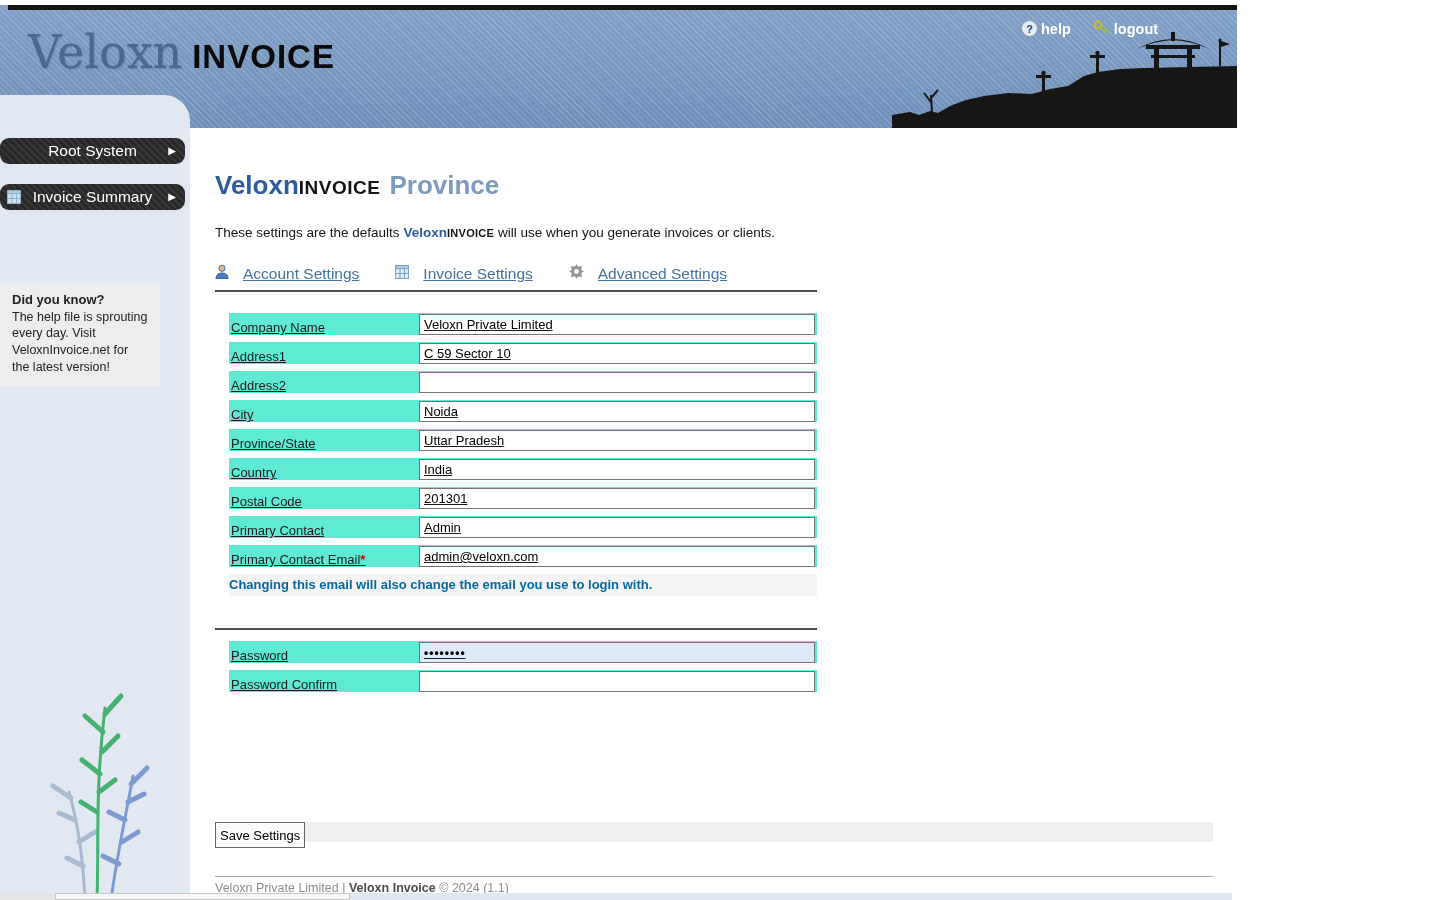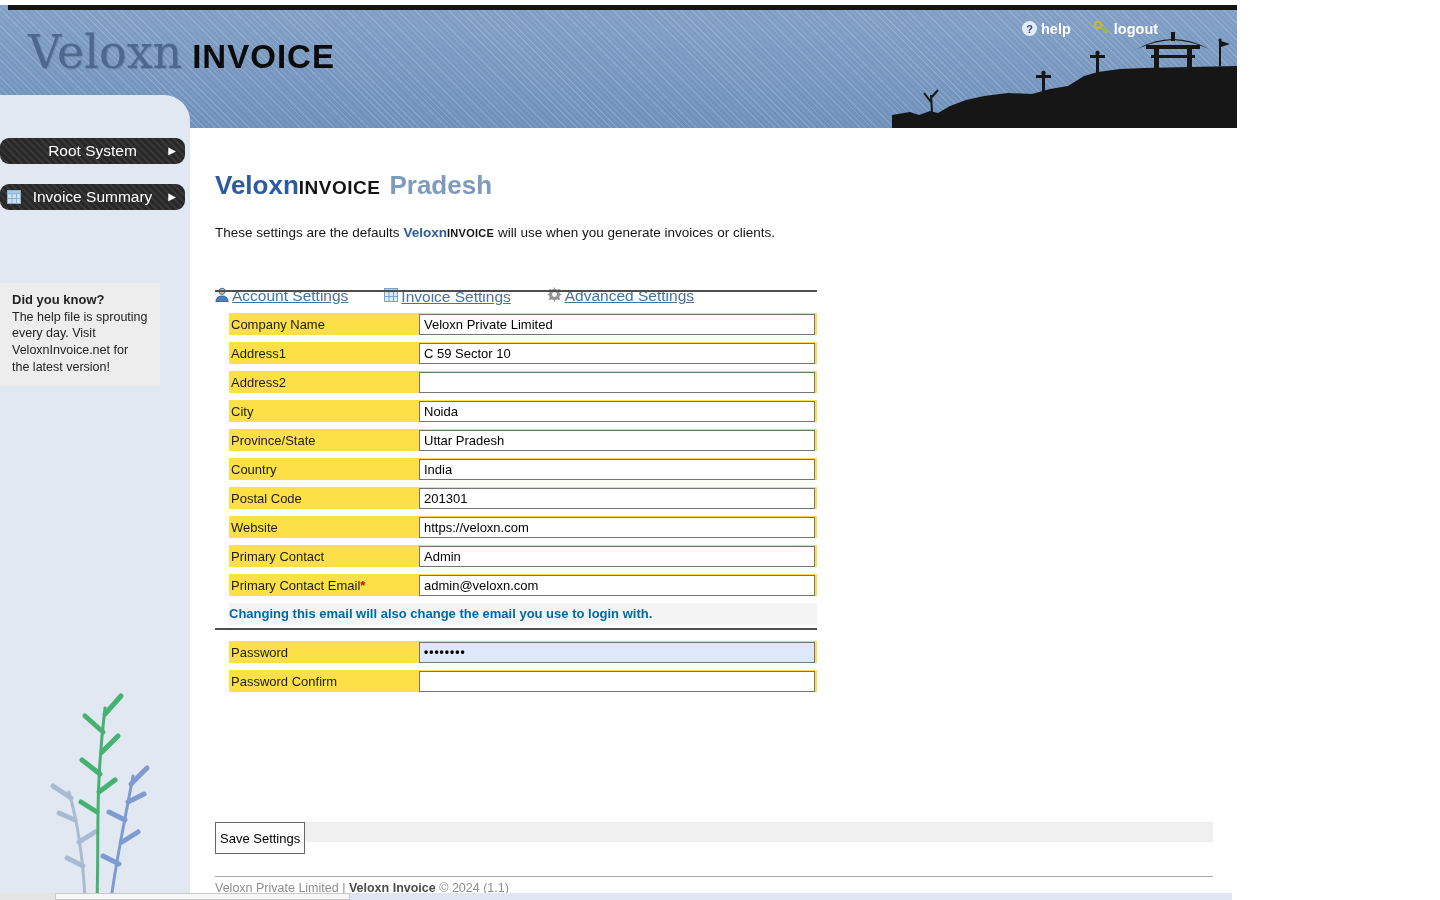--- a/index.html
+++ b/index.html
@@ -45,39 +45,39 @@
   
   #main { position:absolute; left:190px; top:128px; width:1047px; height:772px; background:#fff; }
   .page-title { position:absolute; left:25px; top:42px; display:flex; align-items:baseline; }
   .t-brand { font-size:26px; font-weight:bold; color:#2d5ba0; }
   .t-brand2 { font-size:19px; font-weight:bold; color:#141414; letter-spacing:.5px; }
   .t-suffix { font-size:26px; font-weight:bold; color:#7e9abf; margin-left:9px; }
   .intro { position:absolute; left:25px; top:97px; font-size:13.5px; color:#141414; }
   .i-brand { color:#2d5ba0; font-weight:bold; }
   .i-brand2 { color:#141414; font-weight:bold; font-size:11px; letter-spacing:.3px; }
   .tabs { position:absolute; left:25px; top:136px; display:flex; gap:36px; align-items:center; }
-  .tab { display:flex; gap:3px; cursor:pointer;margin-top:23px; }
+  .tab { display:flex; align-items:center; gap:14px; cursor:pointer; }
   .tab-label { font-size:15.5px; color:#47729b; text-decoration:underline; }
   .rule-a { position:absolute; left:25px; width:602px; border-bottom:2px solid #4e4e4e; }
   .rule-b { position:absolute; left:25px; width:998px; border-bottom:1px solid #a8a8a8; }
   #rule1 { top:162px; } #rule2 { top:500px; } #rule3 { top:748px; }
 
   .form-block { position:absolute; left:39px; width:588px; }
   #form1 { top:185px; } #form2 { top:513px; }
-  .frow { display:flex; align-items:center; height:22px; margin-bottom:7px; background:#fde047; }
+  .frow { display:flex; align-items:flex-end; height:22px; margin-bottom:7px; background:#5eead4;text-decoration:underline; }
   .frow label { width:190px; padding-left:2px; font-size:13px; color:#1c1c1c; }
   .req { color:#c00; font-weight:bold; }
   .frow input { width:396px; height:21px; border:1px solid #747474; font-size:13px;
                 padding:0 4px; background:#fff; font-family:"Liberation Sans", sans-serif; }
   .pw-filled { background:#dde8f8 !important; font-size:12px !important; font-weight:bold; letter-spacing:1px; }
   .warning-row { height:22px; background:#f4f4f4; color:#0369a1; font-weight:bold;
                  font-size:13px; line-height:22px; }
 
   .save-strip { position:absolute; left:25px; top:694px; width:998px; height:20px; background:#f0f0f0; }
-  .save-btn { height:32px; font-size:13px; border:1px solid #666; background:#fcfcfc;
+  .save-btn { height:26px; font-size:13px; border:1px solid #666; background:#fcfcfc;
               padding:0 4px; cursor:pointer; font-family:"Liberation Sans", sans-serif; }
 
   .footer-text { position:absolute; left:25px; top:753px; width:998px; text-align:left;
                  font-size:12.5px; color:#8e8e8e; }
   .f-product { color:#4c4c4c; font-weight:bold; }
 
   
   .bottom-strip { position:absolute; top:893px; height:7px; }
   #strip-track { left:0; width:1232px; background:#dfe8f2; }
   #strip-left  { left:0; width:55px; background:#e4e4e4; }
@@ -169,21 +169,21 @@
     <path d="M75 94 L57 80" stroke="#46b272" stroke-width="5"></path>
     <path d="M74 112 L90 100" stroke="#46b272" stroke-width="5"></path>
     <path d="M72 132 L56 122" stroke="#46b272" stroke-width="5"></path>
   </svg>
 </div>
 
 <div id="main">
   <div class="page-title">
     <span class="t-brand">Veloxn</span>
     <span class="t-brand2">INVOICE</span>
-    <span class="t-suffix">Pradesh</span>
+    <span class="t-suffix">Province</span>
   </div>
 
   <div class="intro"><span>These settings are the defaults </span><span class="i-brand">Veloxn</span><span class="i-brand2">INVOICE</span><span> will use when you generate invoices or clients.</span></div>
 
   <div class="tabs">
     <a class="tab">
       <span>
         <svg width="14" height="15" viewBox="0 0 14 15">
           <circle cx="7" cy="4.3" r="3.1" fill="#e3b98c" stroke="#3a6ea8"></circle>
           <path d="M1 15 Q1 9 7 9 Q13 9 13 15 Z" fill="#4d7fc0" stroke="#2d5a8e"></path>
@@ -239,24 +239,20 @@
     </div>
     <div class="frow">
       <label>Country</label>
       <input value="India" style="">
     </div>
     <div class="frow">
       <label>Postal Code</label>
       <input value="201301" style="">
     </div>
     <div class="frow">
-      <label>Website</label>
-      <input value="https://veloxn.com" style="">
-    </div>
-    <div class="frow">
       <label>Primary Contact</label>
       <input value="Admin" style="">
     </div>
     <div class="frow">
       <label><span>Primary Contact Email</span><span class="req">*</span></label>
       <input value="admin@veloxn.com" style="">
     </div>
     <div class="warning-row">Changing this email will also change the email you use to login with.</div>
   </div>
 

